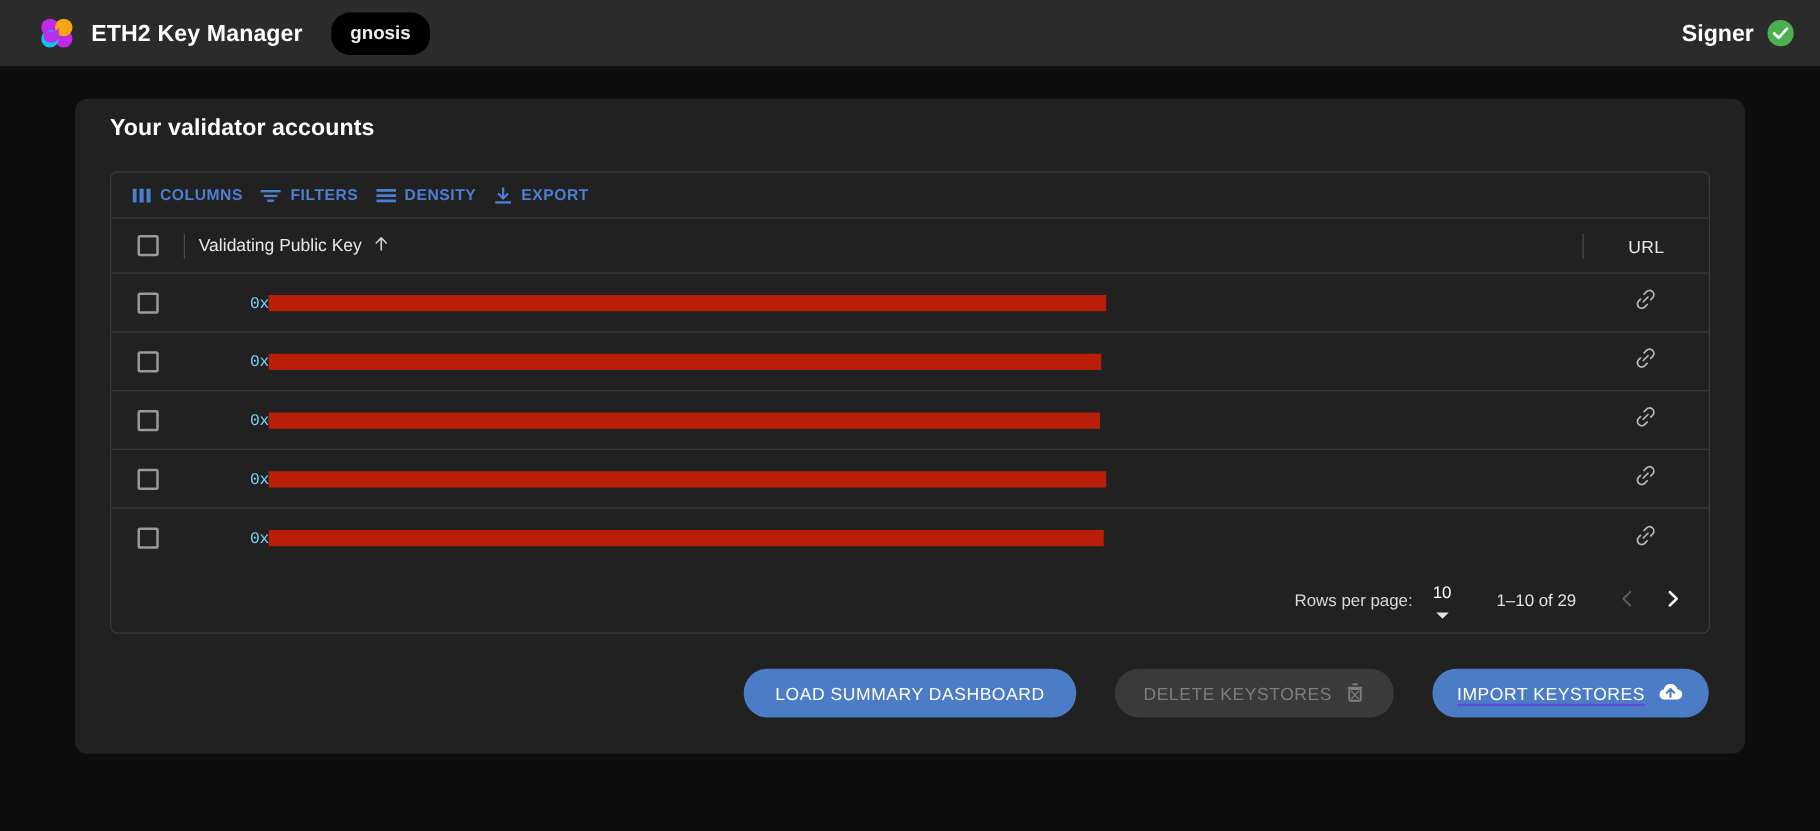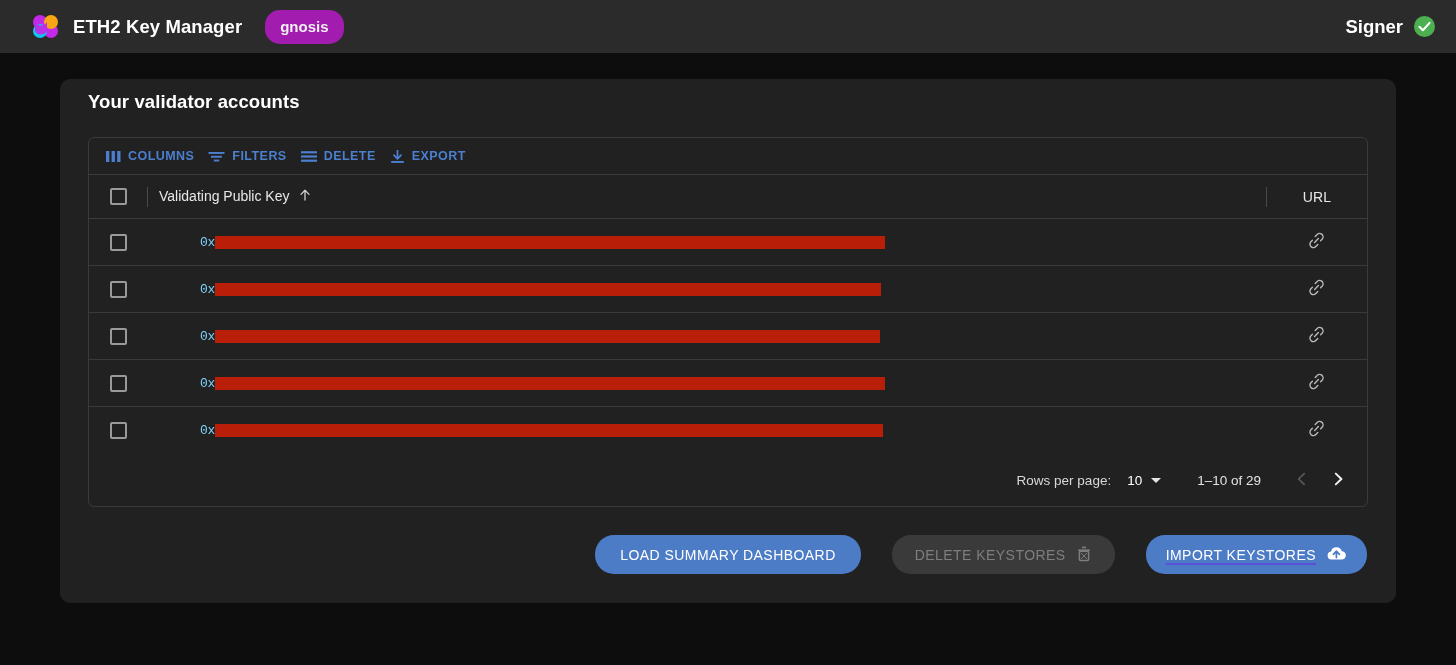--- a/index.html
+++ b/index.html
@@ -23,21 +23,21 @@
   .brand { display: flex; align-items: center; gap: 14px; }
   .logo { width: 27px; height: 27px; position: relative; flex: none; }
   .app-title {
     color: #ffffff;
     font-size: 18.5px;
     font-weight: bold;
     letter-spacing: .1px;
     white-space: nowrap;
   }
   .network-chip {
-    background: #a21caf;
+    background: #000000;
     color: #f0f0f0;
     font-size: 15px;
     font-weight: bold;
     border-radius: 15px;
     padding: 9px 15px 10px;
     line-height: 1;
     margin-left: 9px;
   }
   .signer-wrap {
     position: absolute;
@@ -205,20 +205,21 @@
     margin-right: 12px;
   }
   .rpp-select {
     display: flex;
     align-items: center;
     gap: 9px;
     color: #ffffff;
     font-size: 13.5px;
     cursor: pointer;
     padding: 4px 2px 4px 4px;
+    flex-direction: column;
   }
   .caret {
     width: 0; height: 0;
     border-left: 5px solid transparent;
     border-right: 5px solid transparent;
     border-top: 5px solid #e4e4e4;
   }
   .range-label {
     color: #e2e2e2;
     font-size: 13.5px;
@@ -342,21 +343,21 @@
         </button>
 
         <button class="tb-btn">
           <span>
             <svg width="16" height="13" viewBox="0 0 16 13">
               <rect x="0" y="1.2" width="16" height="2.2" fill="#4c7fd0"></rect>
               <rect x="0" y="5.4" width="16" height="2.2" fill="#4c7fd0"></rect>
               <rect x="0" y="9.6" width="16" height="2.2" fill="#4c7fd0"></rect>
             </svg>
           </span>
-          <span>DELETE</span>
+          <span>DENSITY</span>
         </button>
 
         <button class="tb-btn">
           <span>
             <svg width="15" height="15" viewBox="0 0 15 15">
               <path d="M7.5 1 L7.5 9" stroke="#4c7fd0" stroke-width="1.8"></path>
               <path d="M4 6.2 L7.5 9.8 L11 6.2" fill="none" stroke="#4c7fd0" stroke-width="1.8" stroke-linecap="round" stroke-linejoin="round"></path>
               <rect x="1.2" y="12" width="12.6" height="1.9" fill="#4c7fd0"></rect>
             </svg>
           </span>

